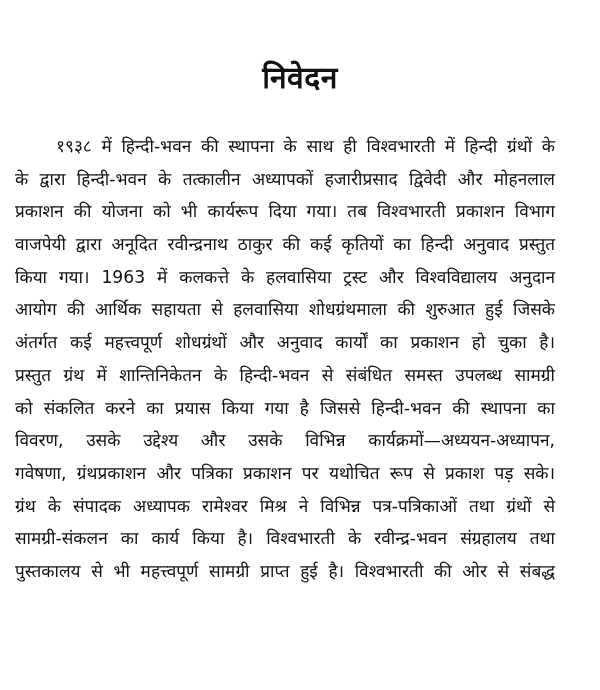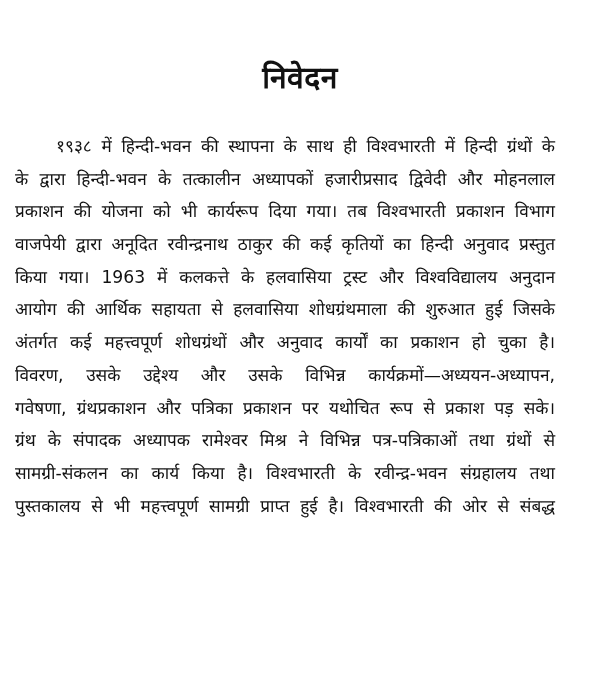--- a/index.html
+++ b/index.html
@@ -61,19 +61,21 @@
   <div class="title">निवेदन</div>
 
   <div class="body-text">
     <span class="line indent">१९३८ में हिन्दी-भवन की स्थापना के साथ ही विश्वभारती में हिन्दी ग्रंथों के</span>
     <span class="line">के द्वारा हिन्दी-भवन के तत्कालीन अध्यापकों हजारीप्रसाद द्विवेदी और मोहनलाल</span>
     <span class="line">प्रकाशन की योजना को भी कार्यरूप दिया गया। तब विश्वभारती प्रकाशन विभाग</span>
     <span class="line">वाजपेयी द्वारा अनूदित रवीन्द्रनाथ ठाकुर की कई कृतियों का हिन्दी अनुवाद प्रस्तुत</span>
     <span class="line">किया गया। 1963 में कलकत्ते के हलवासिया ट्रस्ट और विश्वविद्यालय अनुदान</span>
     <span class="line">आयोग की आर्थिक सहायता से हलवासिया शोधग्रंथमाला की शुरुआत हुई जिसके</span>
     <span class="line">अंतर्गत कई महत्त्वपूर्ण शोधग्रंथों और अनुवाद कार्यों का प्रकाशन हो चुका है।</span>
+    <span class="line">प्रस्तुत ग्रंथ में शान्तिनिकेतन के हिन्दी-भवन से संबंधित समस्त उपलब्ध सामग्री</span>
+    <span class="line">को संकलित करने का प्रयास किया गया है जिससे हिन्दी-भवन की स्थापना का</span>
     <span class="line">विवरण, उसके उद्देश्य और उसके विभिन्न कार्यक्रमों—अध्ययन-अध्यापन,</span>
     <span class="line">गवेषणा, ग्रंथप्रकाशन और पत्रिका प्रकाशन पर यथोचित रूप से प्रकाश पड़ सके।</span>
     <span class="line">ग्रंथ के संपादक अध्यापक रामेश्वर मिश्र ने विभिन्न पत्र-पत्रिकाओं तथा ग्रंथों से</span>
     <span class="line">सामग्री-संकलन का कार्य किया है। विश्वभारती के रवीन्द्र-भवन संग्रहालय तथा</span>
     <span class="line">पुस्तकालय से भी महत्त्वपूर्ण सामग्री प्राप्त हुई है। विश्वभारती की ओर से संबद्ध</span>
   </div>
 </div>
 
 </body></html>

